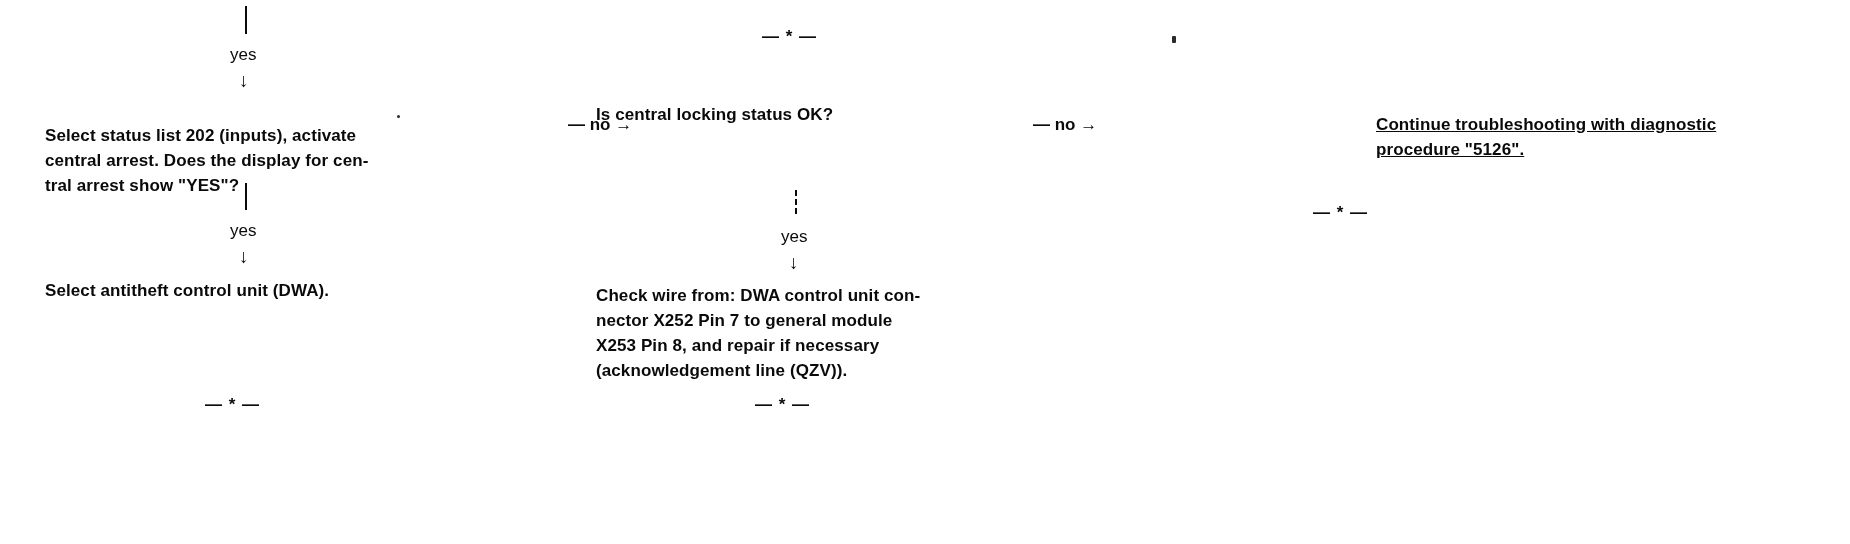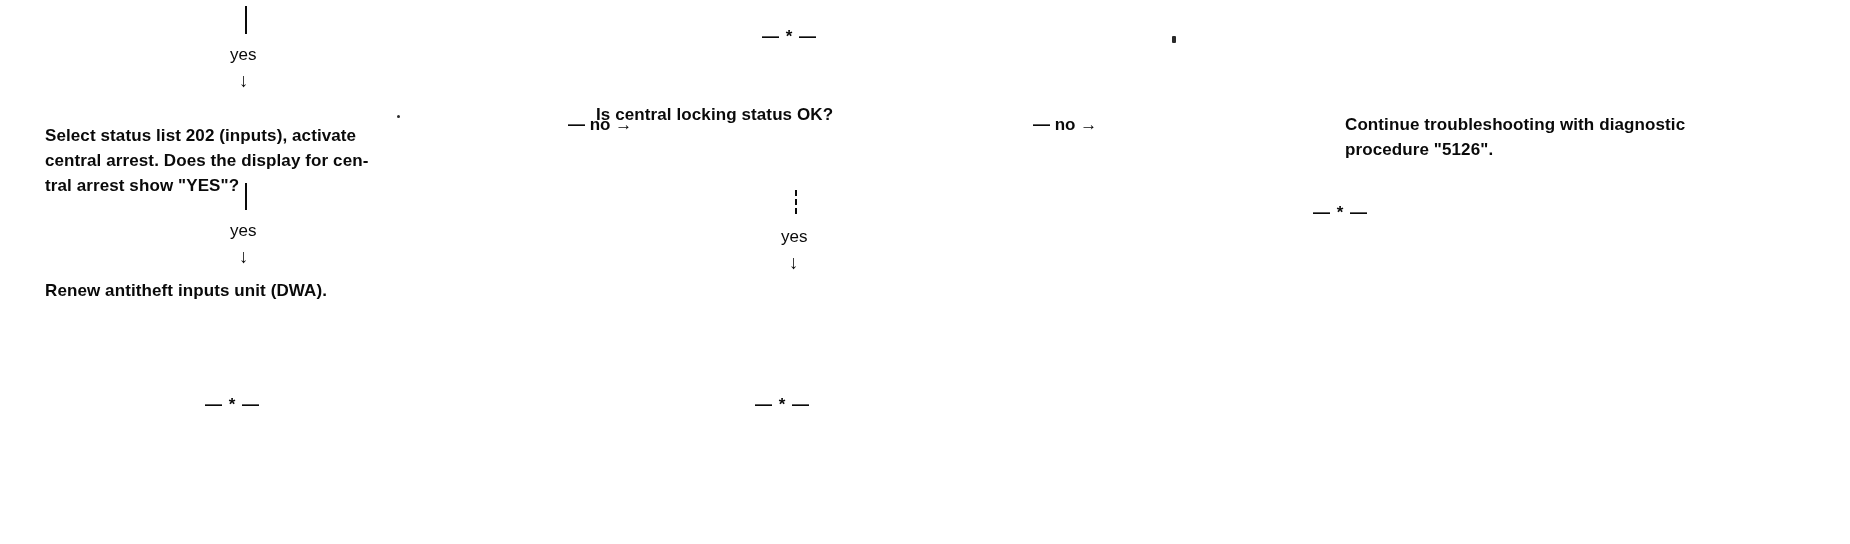--- a/index.html
+++ b/index.html
@@ -89,41 +89,45 @@
 tral arrest show "YES"?</div>
 
   <div class="speck" style="left:397px; top:115px; width:3px; height:3px;"></div>
 
   <div class="vline" style="left:245px; top:183px; height:27px;"></div>
 
   <div class="yes-label" style="left:230px; top:221px;">yes</div>
 
   <div class="arrow-down" style="left:239px; top:247px;">↓</div>
 
-  <div class="node" style="left:45px; top:278px; width:420px;">Renew antitheft inputs unit (DWA).</div>
+  <div class="node" style="left:45px; top:278px; width:420px;">Select antitheft control unit (DWA).</div>
 
   <div class="star-rule" style="left:205px; top:395px;">— * —</div>
 
   <div class="hconn" style="left:568px; top:115px;">— no →</div>
 
   <div class="star-rule" style="left:762px; top:27px;">— * —</div>
 
   <div class="node" style="left:596px; top:102px; width:420px;">Is central locking status OK?</div>
 
   <div class="vline dashed" style="left:795px; top:190px; height:24px;"></div>
 
   <div class="yes-label" style="left:781px; top:227px;">yes</div>
 
   <div class="arrow-down" style="left:789px; top:253px;">↓</div>
 
+  <div class="node" style="left:596px; top:283px; width:400px;">Check wire from: DWA control unit con-
+nector X252 Pin 7 to general module
+X253 Pin 8, and repair if necessary
+(acknowledgement line (QZV)).</div>
 
   <div class="star-rule" style="left:755px; top:395px;">— * —</div>
 
   <div class="hconn" style="left:1033px; top:115px;">— no →</div>
 
   <div class="speck" style="left:1172px; top:36px; width:4px; height:7px; border-radius:1px;"></div>
 
-  <div class="node" style="left:1345px; top:112px; width:470px;">Continue troubleshooting with diagnostic
+  <div class="node" style="left:1376px; top:112px; width:470px;text-decoration:underline;">Continue troubleshooting with diagnostic
 procedure "5126".</div>
 
   <div class="star-rule" style="left:1313px; top:203px;">— * —</div>
 
 </div>
 
 </body></html>

